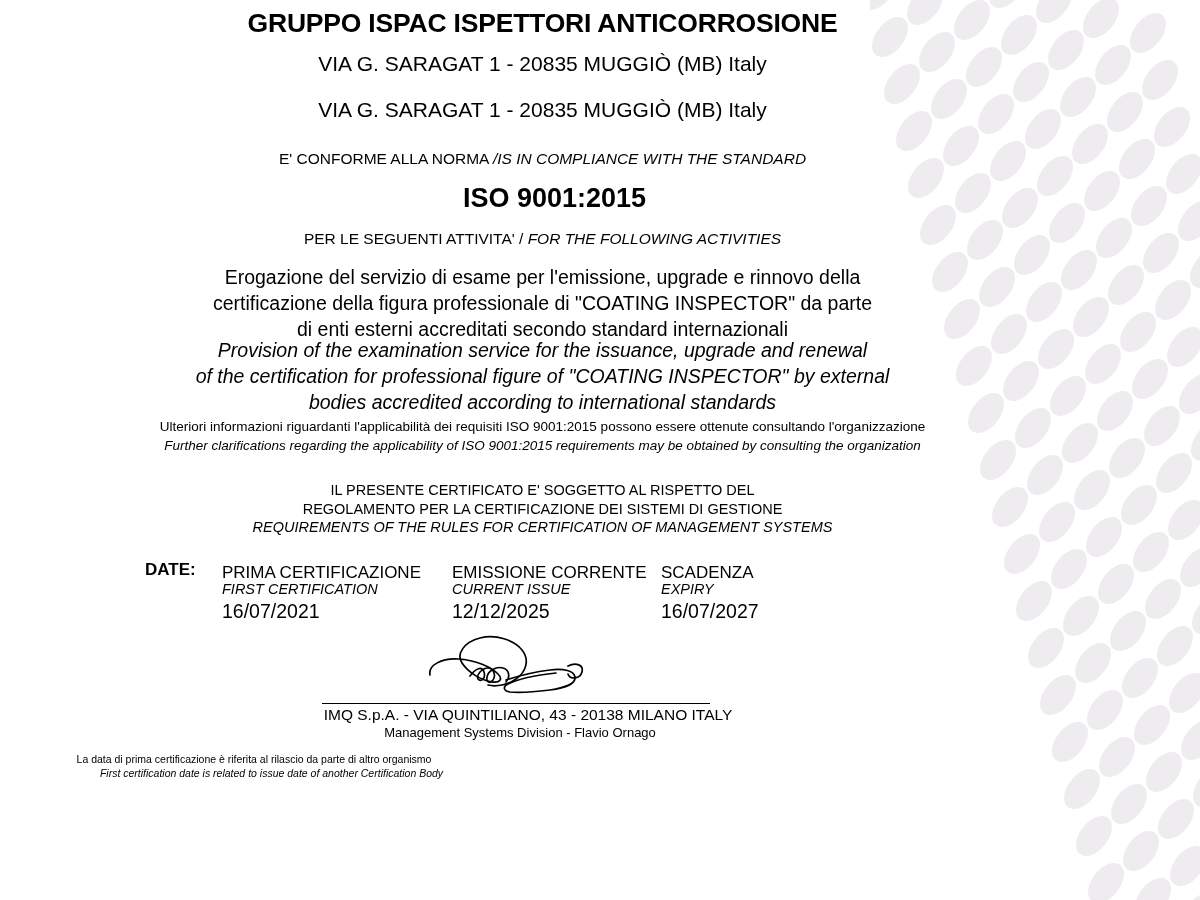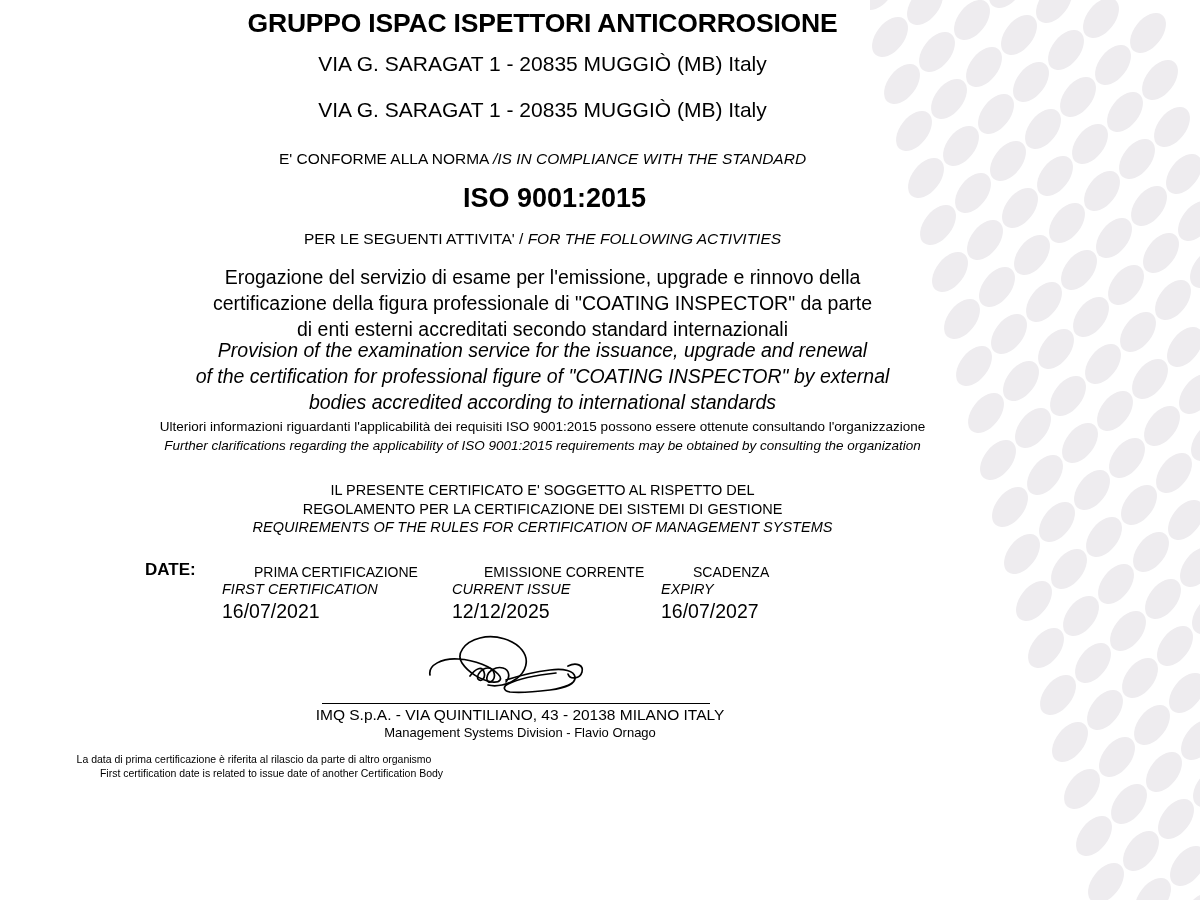--- a/index.html
+++ b/index.html
@@ -162,23 +162,22 @@
   }
   .date-col {
     position: absolute;
     top: 564px;
   }
   .date-col.c1 { left: 222px; }
   .date-col.c2 { left: 452px; }
   .date-col.c3 { left: 661px; }
 
   .date-col .it {
-    font-size: 14px;
+    font-size: 17px;
     line-height: 17px;
-    margin-left: 32px;
   }
   .date-col .en {
     font-size: 14.5px;
     line-height: 17px;
     font-style: italic;
   }
   .date-col .val {
     font-size: 19.5px;
     line-height: 24px;
     margin-top: 1px;
@@ -198,21 +197,21 @@
     top: 703px;
     left: 322px;
     width: 388px;
     height: 0;
     border-top: 1.6px solid #000;
   }
 
   .issuer {
     position: absolute;
     top: 706px;
-    left: 0;
+    left: 8px;
     width: 1040px;
     text-align: center;
     font-size: 15.5px;
   }
   .issuer-sub {
     position: absolute;
     top: 725px;
     left: 0;
     width: 1040px;
     text-align: center;
@@ -222,20 +221,21 @@
   .footnote {
     position: absolute;
     top: 753px;
     left: 0;
     width: 508px;
     text-align: center;
     font-size: 10.5px;
     line-height: 13.5px;
   }
   .footnote .en {
+    font-style: italic;
     margin-left: 35px;
   }
 </style>
 </head>
 <body>
 
 <svg id="deco-pattern" viewBox="0 0 330 900" preserveAspectRatio="none" aria-hidden="true">
   <defs>
     <g id="deco-cell">
       <ellipse cx="0" cy="0" rx="13" ry="22" fill="#eeecef" transform="rotate(38)"></ellipse>

